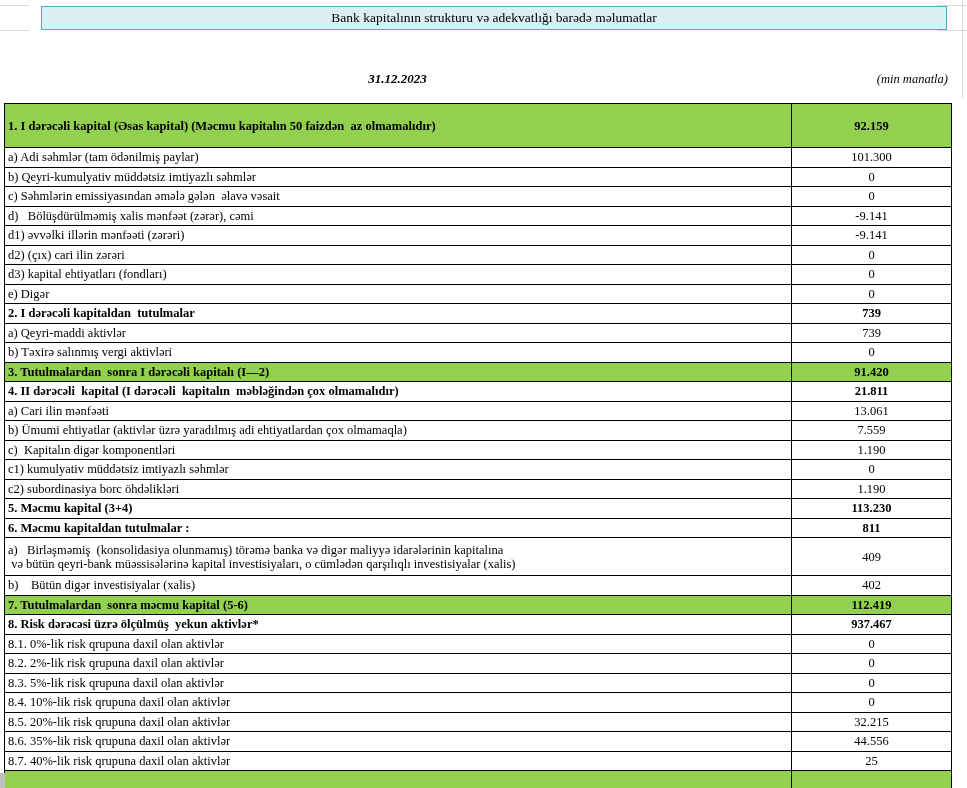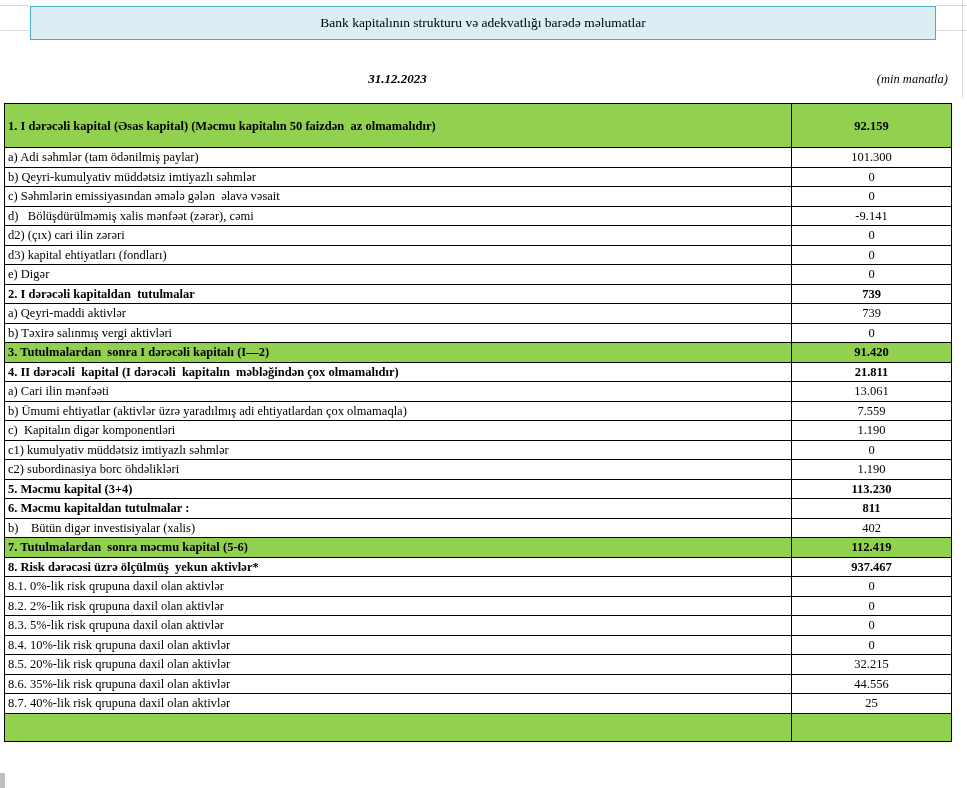--- a/index.html
+++ b/index.html
@@ -5,21 +5,21 @@
   * { box-sizing: border-box; }
   html, body { margin: 0; padding: 0; }
   body {
     width: 967px; height: 788px; overflow: hidden;
     background: #ffffff; color: #000;
     font-family: "Liberation Serif", "DejaVu Serif", serif;
     position: relative;
   }
   .gridline { position: absolute; background: #d9d9d9; }
   .title-bar {
-    position: absolute; left: 30px; top: 6px; width: 906px; height: 34px;
+    position: absolute; left: 41px; top: 6px; width: 906px; height: 24px;
     background: var(--title-bg, #DAEEF3);
     border: 1.5px solid var(--title-border, #4BACC6);
     display: flex; align-items: center; justify-content: center;
     font-size: 13.5px;
   }
   .sheet { position: absolute; left: 4px; top: 60px; width: 947px; }
   .hdr-row { display: flex; height: 29px; align-items: flex-end; padding-bottom: 2px; }
   .hdr-date { width: 787px; text-align: center; font-weight: bold; font-style: italic; font-size: 13px; margin-top: 28px; }
   .hdr-unit { flex: 1; text-align: right; font-style: italic; font-size: 12.5px; padding-right: 3px; }
   table.cap { border-collapse: collapse; width: 947px; table-layout: fixed; margin-top: 14px; }
@@ -76,20 +76,24 @@
         </tr>
         <tr>
           <td class="label">c) Səhmlərin emissiyasından əmələ gələn  əlavə vəsait</td>
           <td class="value">0</td>
         </tr>
         <tr>
           <td class="label">d)   Bölüşdürülməmiş xalis mənfəət (zərər), cəmi</td>
           <td class="value">-9.141</td>
         </tr>
         <tr>
+          <td class="label">d1) əvvəlki illərin mənfəəti (zərəri)</td>
+          <td class="value small-val">-9.141</td>
+        </tr>
+        <tr>
           <td class="label">d2) (çıx) cari ilin zərəri</td>
           <td class="value">0</td>
         </tr>
         <tr>
           <td class="label">d3) kapital ehtiyatları (fondları)</td>
           <td class="value">0</td>
         </tr>
         <tr>
           <td class="label">e) Digər</td>
           <td class="value">0</td>
@@ -135,20 +139,25 @@
           <td class="value small-val">1.190</td>
         </tr>
         <tr class="bold">
           <td class="label">5. Məcmu kapital (3+4)</td>
           <td class="value">113.230</td>
         </tr>
         <tr class="bold">
           <td class="label">6. Məcmu kapitaldan tutulmalar :</td>
           <td class="value">811</td>
         </tr>
+        <tr class="twoline">
+          <td class="label">a)   Birləşməmiş  (konsolidasiya olunmamış) törəmə banka və digər maliyyə idarələrinin kapitalına
+ və bütün qeyri-bank müəssisələrinə kapital investisiyaları, o cümlədən qarşılıqlı investisiyalar (xalis)</td>
+          <td class="value small-val">409</td>
+        </tr>
         <tr>
           <td class="label">b)    Bütün digər investisiyalar (xalis)</td>
           <td class="value small-val">402</td>
         </tr>
         <tr class="green">
           <td class="label">7. Tutulmalardan  sonra məcmu kapital (5-6)</td>
           <td class="value">112.419</td>
         </tr>
         <tr class="bold">
           <td class="label">8. Risk dərəcəsi üzrə ölçülmüş  yekun aktivlər*</td>

